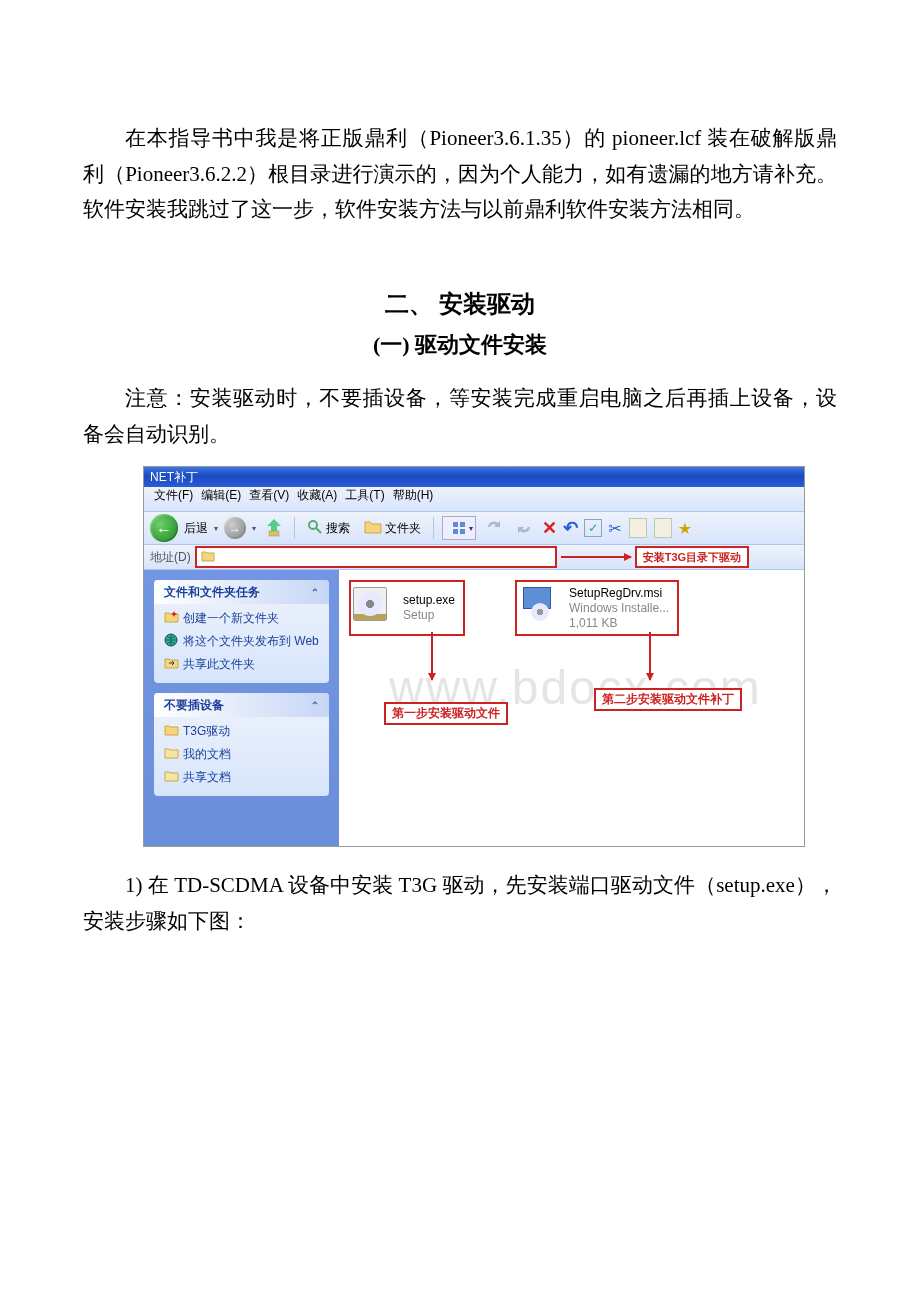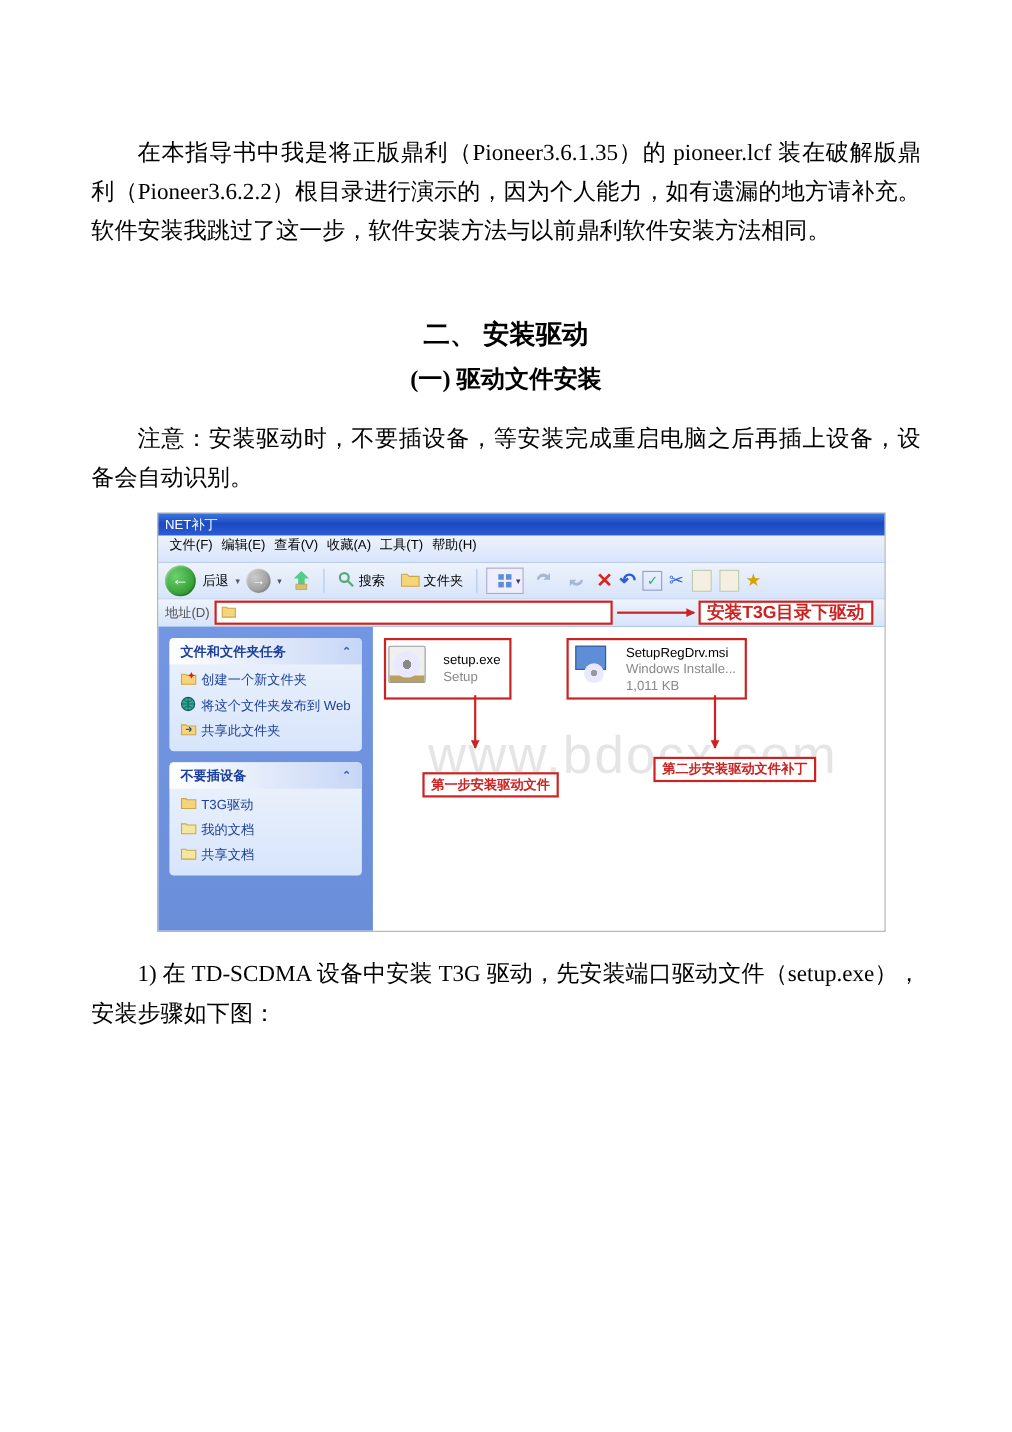--- a/index.html
+++ b/index.html
@@ -122,21 +122,21 @@
       align-items: center;
       padding: 0 4px;
       width: 350px;
     }
     .mini-folder svg{width:14px;height:12px;margin-right:3px;}
     .red-label {
       border: 2px solid #cc2222;
       color: #cc2222;
       background: #fff;
       padding: 1px 6px;
-      font-size: 16px;
+      font-size: 11px;
       font-weight: bold;
       height:16px;
       display:flex;align-items:center;
     }
     .red-arrow-h {
       width: 70px;height:0;border-top:2px solid #cc2222;position:relative;
     }
     .red-arrow-h::after{content:"";position:absolute;right:-1px;top:-5px;border-left:8px solid #cc2222;border-top:4px solid transparent;border-bottom:4px solid transparent;}
     .content-area {
       display: flex;

